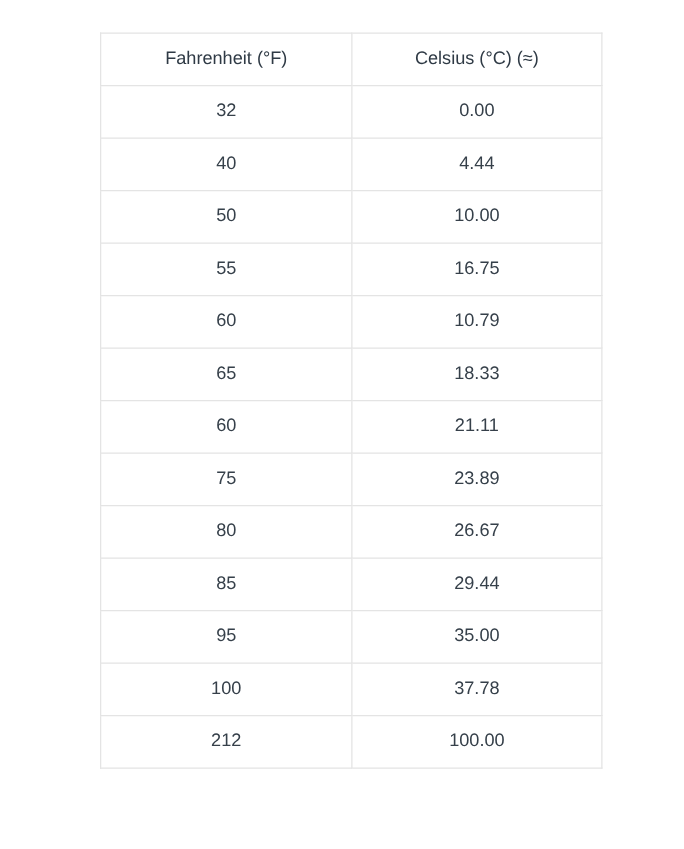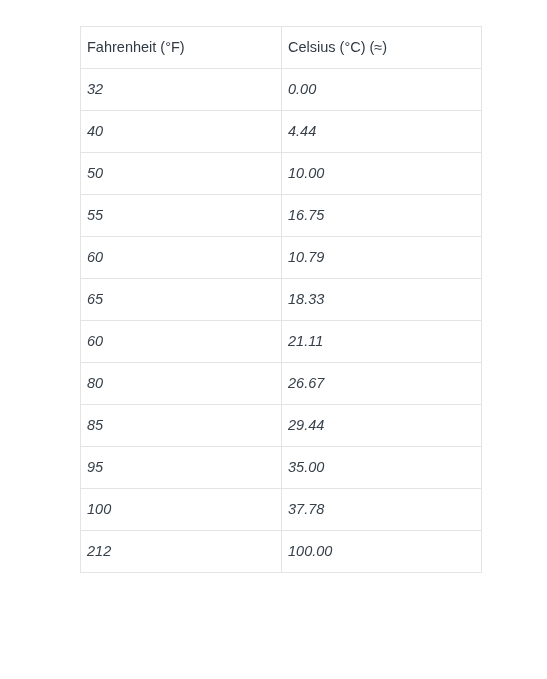--- a/index.html
+++ b/index.html
@@ -33,37 +33,36 @@
     background: #ffffff;
   }
   table.conv col.c-f { width: 201px; }
   table.conv col.c-c { width: 200px; }
 
   table.conv th,
   table.conv td {
     height: 42px;
     box-sizing: border-box;
     border: 1px solid #e4e4e4;
-    padding: 0 6px;
-    text-align: left;
+    padding: 0 17px;
+    text-align: center;
     vertical-align: middle;
     font-size: 14.5px;
     font-weight: normal;
     color: #36404a;
     line-height: 1.2;
     white-space: nowrap;
     overflow: hidden;
   }
   table.conv thead th {
     background: #ffffff;
     color: #2f3a45;
   }
   table.conv tbody td {
     background: #ffffff;
-    font-style: italic;
   }
 </style>
 </head>
 <body>
 
 <div class="page">
   <div class="table-wrap">
     <table class="conv">
       <colgroup>
         <col class="c-f">
@@ -98,20 +97,24 @@
           </tr>
           <tr>
             <td>65</td>
             <td>18.33</td>
           </tr>
           <tr>
             <td>60</td>
             <td>21.11</td>
           </tr>
           <tr>
+            <td>75</td>
+            <td>23.89</td>
+          </tr>
+          <tr>
             <td>80</td>
             <td>26.67</td>
           </tr>
           <tr>
             <td>85</td>
             <td>29.44</td>
           </tr>
           <tr>
             <td>95</td>
             <td>35.00</td>

